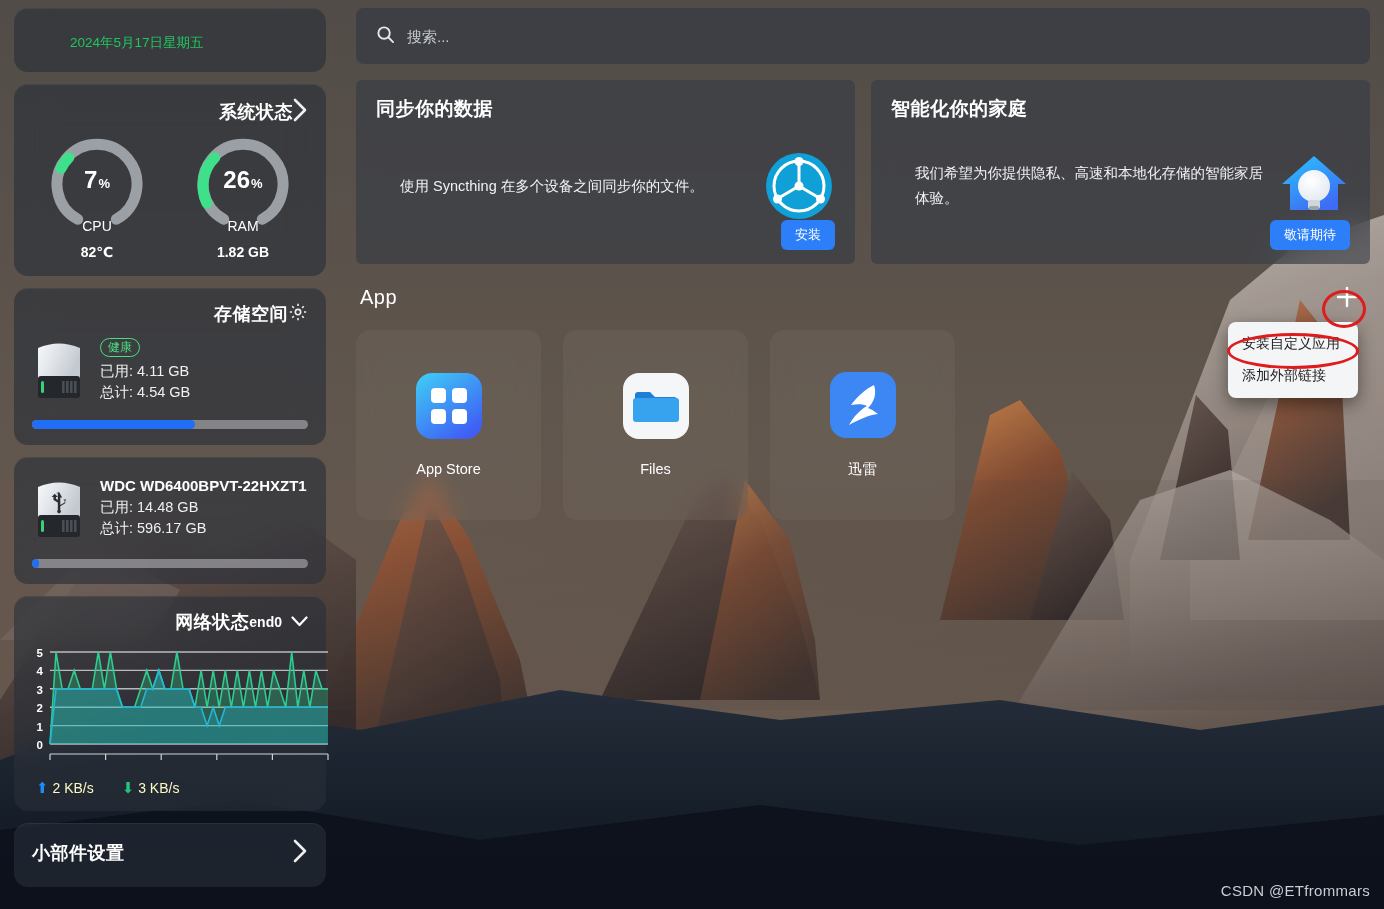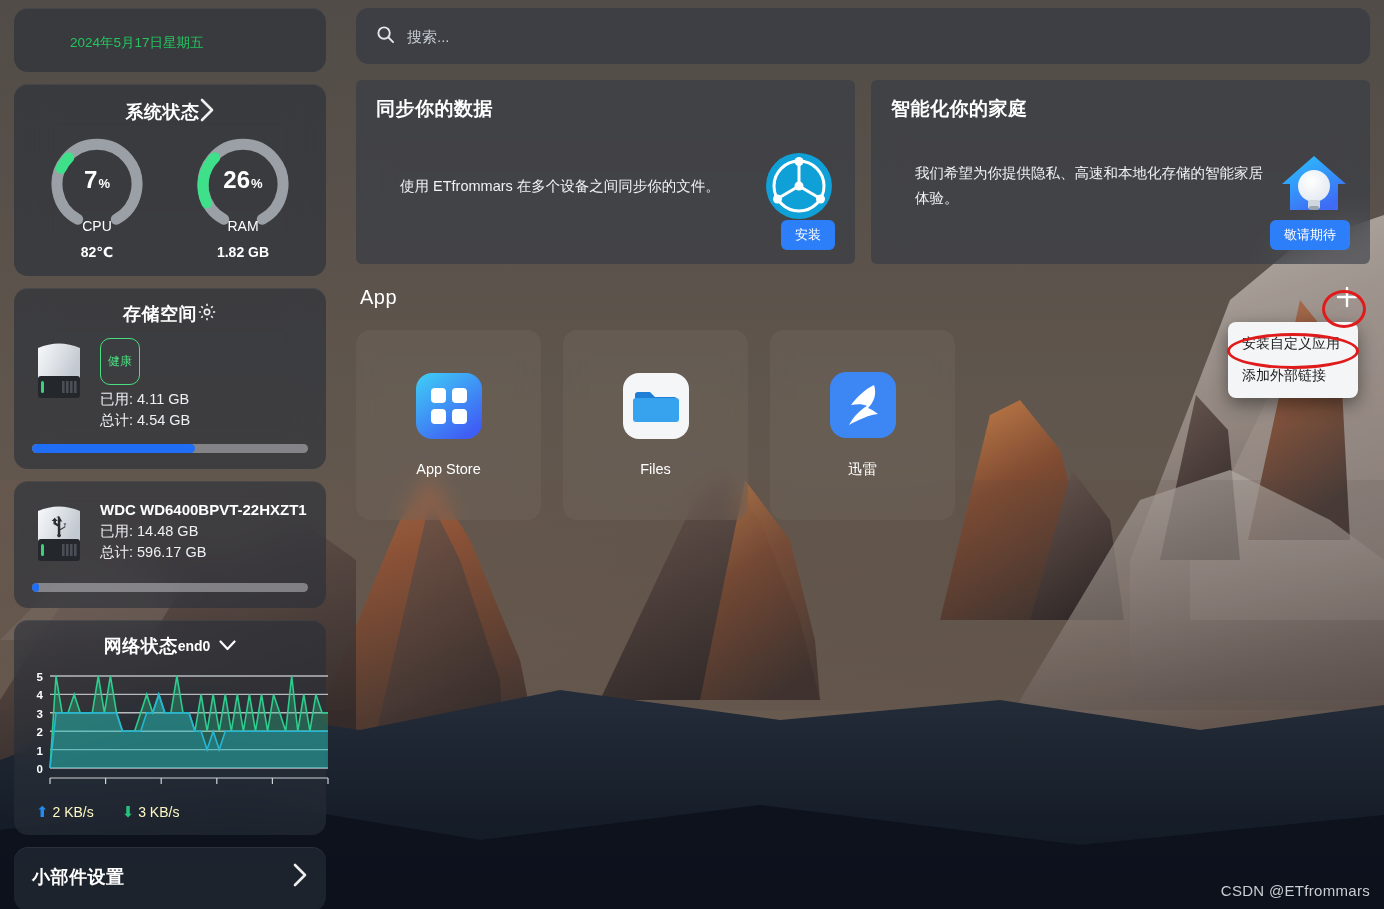--- a/index.html
+++ b/index.html
@@ -38,21 +38,21 @@
     box-shadow: 0 1px 0 rgba(255,255,255,0.06) inset;
   }
 
   
   #clock-card { padding: 18px 20px 20px 20px; }
   .clock-time { font-size: 38px; font-weight: bold; letter-spacing: 0.5px; line-height: 1.05; }
   .clock-date { font-size: 13.5px; color: #22c55e; margin-top: 8px; margin-left: 36px; }
 
   
   .card-head {
-    display: flex; align-items: center; justify-content: center;
+    display: flex; align-items: center; justify-content: flex-end;
     padding: 14px 18px 6px 18px;
   }
   .card-title { font-size: 18px; font-weight: bold; letter-spacing: 0.5px; }
   .chev, .gear { opacity: .92; cursor: pointer; }
 
   
   #sys-card { padding-bottom: 16px; }
   .gauges { display: flex; justify-content: space-around; padding: 6px 10px 0 10px; }
   .gauge-wrap { width: 130px; text-align: center; position: relative; }
   .gauge-svg { display: block; margin: 0 auto; }
@@ -63,21 +63,21 @@
   .gauge-val .unit { font-size: 13px; font-weight: bold; margin-left: 1px; }
   .gauge-label { font-size: 14px; margin-top: -16px; position: relative; }
   .gauge-sub { font-size: 14px; font-weight: bold; margin-top: 10px; }
 
   
   .disk-row { display: flex; gap: 14px; padding: 4px 18px 0 18px; align-items: flex-start; }
   .disk-info { display: flex; flex-direction: column; gap: 2px; padding-top: 2px; }
   .badge {
     align-self: flex-start;
     border: 1px solid #4ade80; color: #4ade80;
-    font-size: 12px; border-radius: 10px; padding: 14px 7px; margin-bottom: 3px;
+    font-size: 12px; border-radius: 10px; padding: 0 7px; margin-bottom: 3px;
   }
   .disk-line { font-size: 14.5px; color: #eef0f2; }
   .disk-name { font-size: 15px; font-weight: bold; color: #fff; margin-bottom: 2px; }
   .bar-track {
     height: 9px; border-radius: 5px; background: rgba(220,220,225,0.45);
     margin: 14px 18px 16px 18px; overflow: hidden;
   }
   .bar-fill { height: 100%; border-radius: 5px; background: #1f6ef5; }
 
   
@@ -87,21 +87,21 @@
   .net-foot { display: flex; gap: 28px; padding: 6px 0 0 22px; font-size: 14px; align-items: center; }
   .net-foot span.v { color: #fef9c3; }
   .arrow-up { color: #1f8cf5; font-size: 15px; }
   .arrow-dn { color: #27c17f; font-size: 15px; }
 
   
   #widget-settings { padding: 16px 18px 20px 18px; display: flex; align-items: center; justify-content: space-between; }
 
   
   #searchbar {
-    height: 56px; border-radius: 13px;
+    height: 56px; border-radius: 8px;
     background: rgba(48,55,66,0.62);
     backdrop-filter: blur(18px); -webkit-backdrop-filter: blur(18px);
     display: flex; align-items: center; gap: 12px; padding: 0 20px;
   }
   #searchbar input {
     background: transparent; border: none; outline: none;
     color: #fff; font-size: 15px; font-family: inherit; width: 100%;
   }
   #searchbar input::placeholder { color: #c4c9d0; }
 
@@ -417,21 +417,21 @@
         </svg>
       </span>
       <input type="text" placeholder="搜索..." style="">
     </div>
 
     <div class="promo-row">
 
       <div class="promo">
         <h3>同步你的数据</h3>
         <div class="promo-body">
-          <div class="promo-text">使用 ETfrommars 在多个设备之间同步你的文件。</div>
+          <div class="promo-text">使用 Syncthing 在多个设备之间同步你的文件。</div>
           <div class="promo-icon">
             <svg width="68" height="68" viewBox="0 0 68 68">
               <circle cx="34" cy="34" r="33" fill="#0fa0d8"></circle>
               <g fill="none" stroke="#fff" stroke-width="3">
                 <circle cx="34" cy="34" r="25"></circle>
                 <path d="M34 34 L34 9"></path>
                   <path d="M34 34 L56 47"></path>
                   <path d="M34 34 L12 47"></path>
               </g>
               <circle cx="34" cy="34" r="4.5" fill="#fff"></circle>

